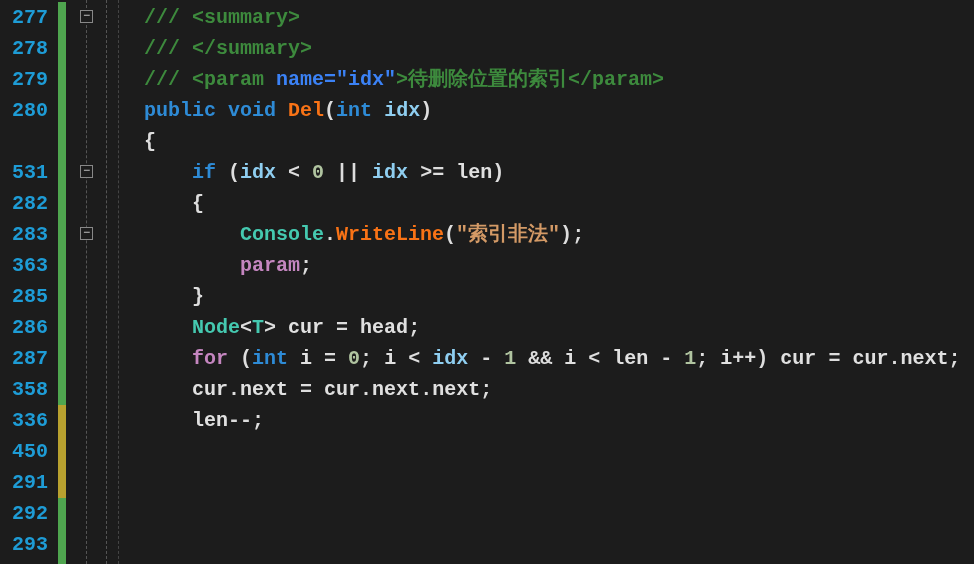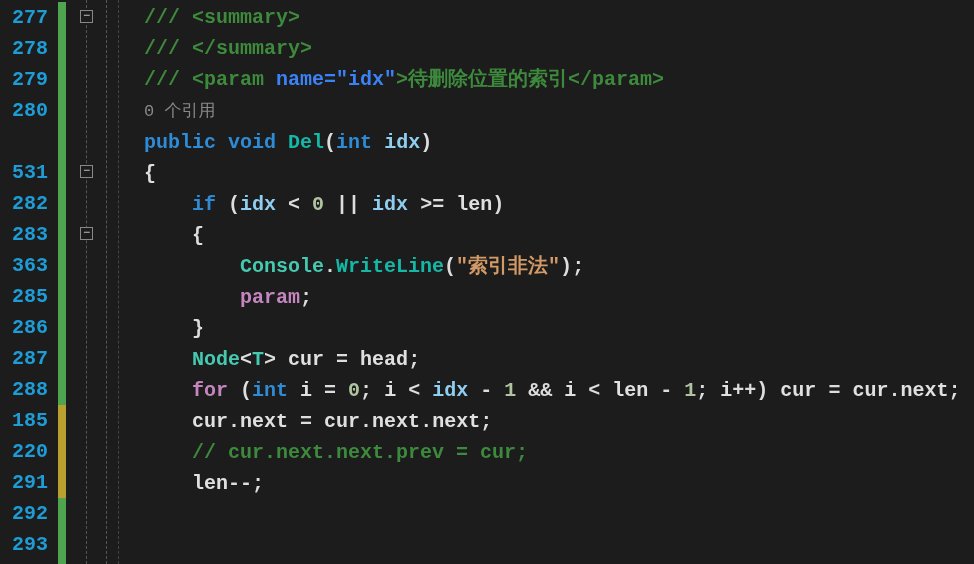--- a/index.html
+++ b/index.html
@@ -93,21 +93,21 @@
     .indent-guide {
       position: absolute;
       top: 0;
       bottom: 0;
       border-left: 1px dashed #444;
     }
     .kw { color: #2e8bd6; }
     .type { color: #45c9b0; }
     .str { color: #d49a66; }
     .comment { color: #3d8a3d; }
-    .method { color: #14b8a6; }
+    .method { color: #f97316; }
     .param { color: #8fcef0; }
     .punc { color: #ddd; }
     .num { color: #b0c4a0; }
     .op { color: #ddd; }
     .var { color: #e0e0e0; }
     .ref { color: #888; font-weight: normal; font-size: 17px; }
     .doc-attr { color: #3b82f6; }
   </style>
 </head>
 <body>
@@ -119,23 +119,23 @@
     <div class="line-num">279</div>
     <div class="line-num">280</div>
     <div class="line-num">&nbsp;</div>
     <div class="line-num">531</div>
     <div class="line-num">282</div>
     <div class="line-num">283</div>
     <div class="line-num">363</div>
     <div class="line-num">285</div>
     <div class="line-num">286</div>
     <div class="line-num">287</div>
-    <div class="line-num">288</div>
-    <div class="line-num">185</div>
-    <div class="line-num">220</div>
+    <div class="line-num">358</div>
+    <div class="line-num">336</div>
+    <div class="line-num">450</div>
     <div class="line-num">291</div>
     <div class="line-num">292</div>
     <div class="line-num">293</div>
     <div class="line-num">294</div>
   </div>
 
   <div class="gutter-marks">
     <div class="mark-bar mark-green" style="top:2px;height:403px;"></div>
     <div class="mark-bar mark-yellow" style="top:405px;height:93px;"></div>
     <div class="mark-bar mark-green" style="top:498px;height:66px;"></div>
@@ -148,28 +148,26 @@
     <div class="fold-box" style="top:165px;">−</div>
     <div class="fold-box" style="top:227px;">−</div>
   </div>
 
   <div class="code">
     <div class="indent-guide" style="left:4px;"></div>
 
     <div class="code-line"><span class="comment">/// </span><span class="comment">&lt;summary&gt;</span></div>
     <div class="code-line"><span class="comment">/// </span><span class="comment">&lt;/summary&gt;</span></div>
     <div class="code-line"><span class="comment">/// </span><span class="comment">&lt;param </span><span class="doc-attr">name</span><span class="doc-attr">=</span><span class="doc-attr">"idx"</span><span class="comment">&gt;</span><span class="comment">待删除位置的索引</span><span class="comment">&lt;/param&gt;</span></div>
-    <div class="code-line"><span class="ref">0 个引用</span></div>
     <div class="code-line"><span class="kw">public</span><span class="punc"> </span><span class="kw">void</span><span class="punc"> </span><span class="method">Del</span><span class="punc">(</span><span class="kw">int</span><span class="punc"> </span><span class="param">idx</span><span class="punc">)</span></div>
     <div class="code-line"><span class="punc">{</span></div>
     <div class="code-line">    <span class="kw">if</span><span class="punc"> (</span><span class="param">idx</span><span class="op"> &lt; </span><span class="num">0</span><span class="op"> || </span><span class="param">idx</span><span class="op"> &gt;= </span><span class="var">len</span><span class="punc">)</span></div>
     <div class="code-line">    <span class="punc">{</span></div>
     <div class="code-line">        <span class="type">Console</span><span class="punc">.</span><span class="method">WriteLine</span><span class="punc">(</span><span class="str">"索引非法"</span><span class="punc">)</span><span class="punc">;</span></div>
     <div class="code-line">        <span style="color:#c586c0">param</span><span class="punc">;</span></div>
     <div class="code-line">    <span class="punc">}</span></div>
     <div class="code-line">    <span class="type">Node</span><span class="punc">&lt;</span><span class="type">T</span><span class="punc">&gt;</span><span class="var"> cur </span><span class="op">= </span><span class="var">head</span><span class="punc">;</span></div>
     <div class="code-line">    <span style="color:#c586c0">for</span><span class="punc"> (</span><span class="kw">int</span><span class="var"> i </span><span class="op">= </span><span class="num">0</span><span class="punc">; </span><span class="var">i</span><span class="op"> &lt; </span><span class="param">idx</span><span class="op"> - </span><span class="num">1</span><span class="op"> &amp;&amp; </span><span class="var">i</span><span class="op"> &lt; </span><span class="var">len</span><span class="op"> - </span><span class="num">1</span><span class="punc">; </span><span class="var">i</span><span class="op">++</span><span class="punc">) </span><span class="var">cur</span><span class="op"> = </span><span class="var">cur</span><span class="punc">.</span><span class="var">next</span><span class="punc">;</span></div>
     <div class="code-line">    <span class="var">cur</span><span class="punc">.</span><span class="var">next</span><span class="op"> = </span><span class="var">cur</span><span class="punc">.</span><span class="var">next</span><span class="punc">.</span><span class="var">next</span><span class="punc">;</span></div>
-    <div class="code-line">    <span class="comment">// cur.next.next.prev = cur;</span></div>
     <div class="code-line">    <span class="var">len</span><span class="op">--</span><span class="punc">;</span></div>
     <div class="code-line"></div>
   </div>
 </div>
 
 </body></html>

